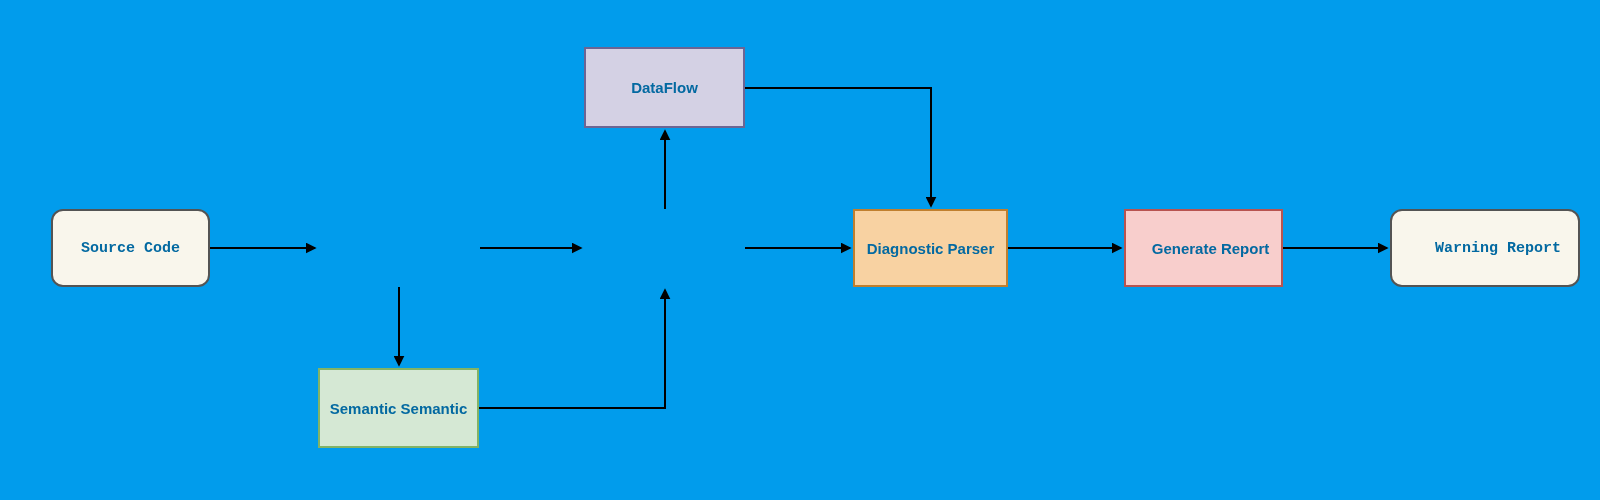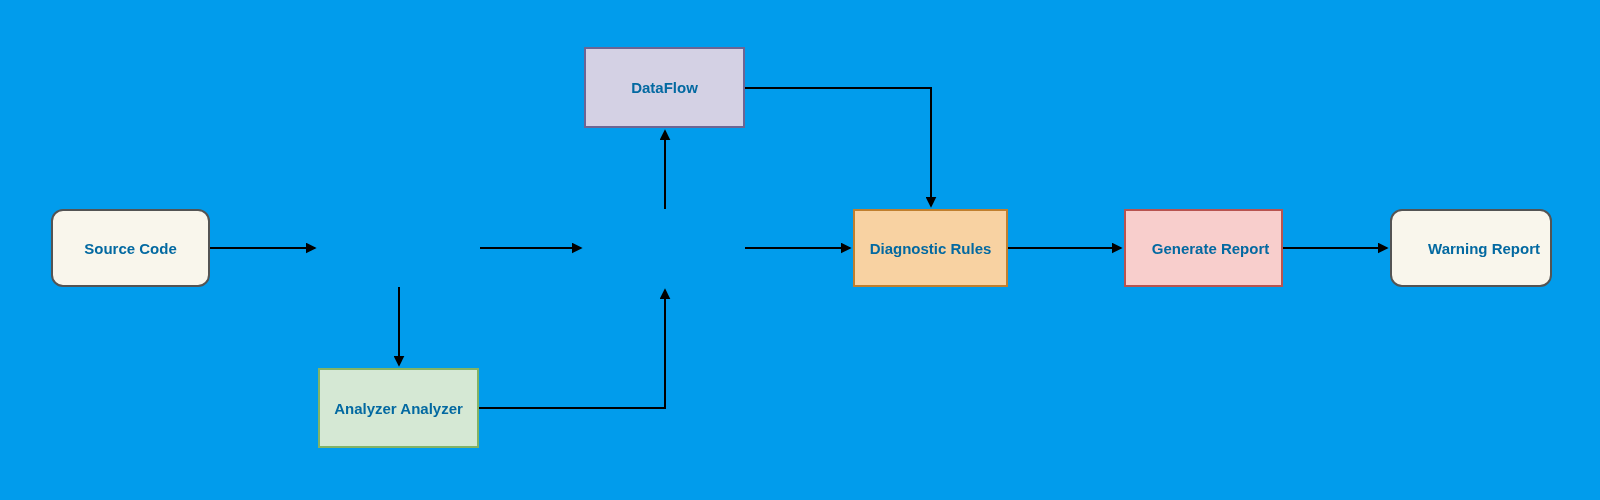--- a/index.html
+++ b/index.html
@@ -30,30 +30,30 @@
     box-sizing: border-box;
     border: 2px solid #000;
     display: flex;
     align-items: center;
     justify-content: center;
     text-align: center;
     font-size: 15px;
     font-weight: bold;
     color: #0369a1;
   }
-  .node.rounded { border-radius: 12px; }
+  .node.rounded { border-radius: 12px; font-family: Liberation Mono, monospace; }
 
   
   .n-source-code      { left: 51px;   top: 209px; width: 159px; height: 78px; }
   .n-lexer-parser     { left: 318px;  top: 209px; width: 162px; height: 78px; }
   .n-dataflow         { left: 584px;  top: 47px;  width: 161px; height: 81px; }
   .n-ast              { left: 584px;  top: 209px; width: 161px; height: 78px; }
   .n-diagnostic-rules { left: 853px;  top: 209px; width: 155px; height: 78px; }
   .n-generate-report  { left: 1124px; top: 209px; width: 159px; height: 78px; }
-  .n-warning-report   { left: 1390px; top: 209px; width: 162px; height: 78px; padding-left: 26px; }
+  .n-warning-report   { left: 1390px; top: 209px; width: 190px; height: 78px; padding-left: 26px; }
   .n-semantic-analyzer{ left: 318px;  top: 368px; width: 161px; height: 80px; }
 </style>
 </head>
 <body>
 
 <div class="canvas" style="background: rgb(1, 156, 236);">
 
   <svg class="edges-layer" width="1600" height="500" viewBox="0 0 1600 500" xmlns="http://www.w3.org/2000/svg">
     <defs>
       <marker id="arrow" viewBox="0 0 10 10" refX="8.5" refY="5" markerWidth="11" markerHeight="11" orient="auto-start-reverse" markerUnits="userSpaceOnUse">
@@ -76,28 +76,28 @@
     <span>Source Code</span>
   </div>
 
 
   <div class="node n-dataflow" style="background: rgb(212, 209, 228); border-color: rgb(108, 101, 148);">
     <span>DataFlow</span>
   </div>
 
 
   <div class="node n-diagnostic-rules" style="background: rgb(248, 210, 162); border-color: rgb(192, 127, 46);">
-    <span>Diagnostic Rules</span>
+    <span>Diagnostic Parser</span>
   </div>
 
   <div class="node n-generate-report" style="background: rgb(248, 206, 204); border-color: rgb(184, 84, 80); padding-left: 14px;">
     <span>Generate Report</span>
   </div>
 
   <div class="node rounded n-warning-report" style="background: rgb(249, 246, 236); border-color: rgb(84, 84, 84);">
     <span>Warning Report</span>
   </div>
 
   <div class="node n-semantic-analyzer" style="background: rgb(213, 232, 212); border-color: rgb(130, 179, 102);">
-    <span>Analyzer Analyzer</span>
+    <span>Semantic Semantic</span>
   </div>
 
 </div>
 
 </body></html>

